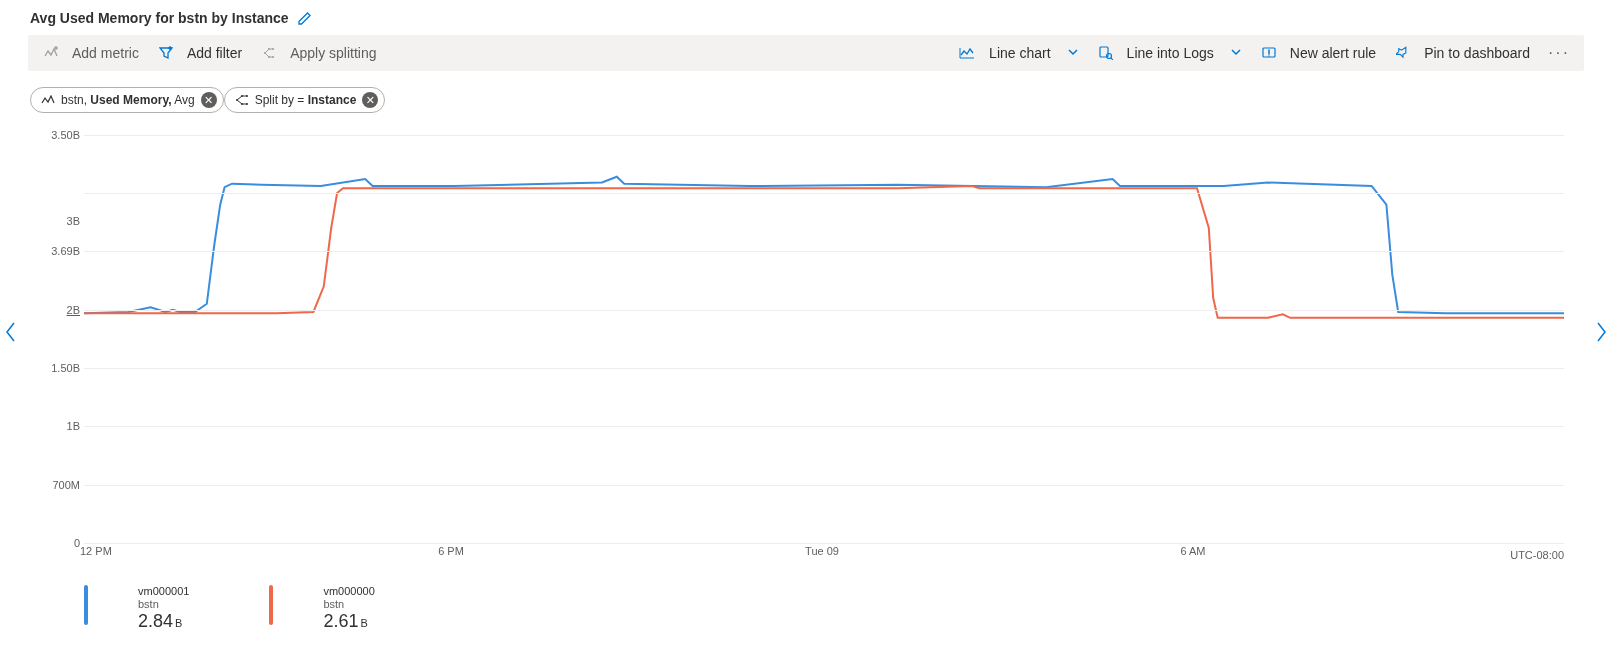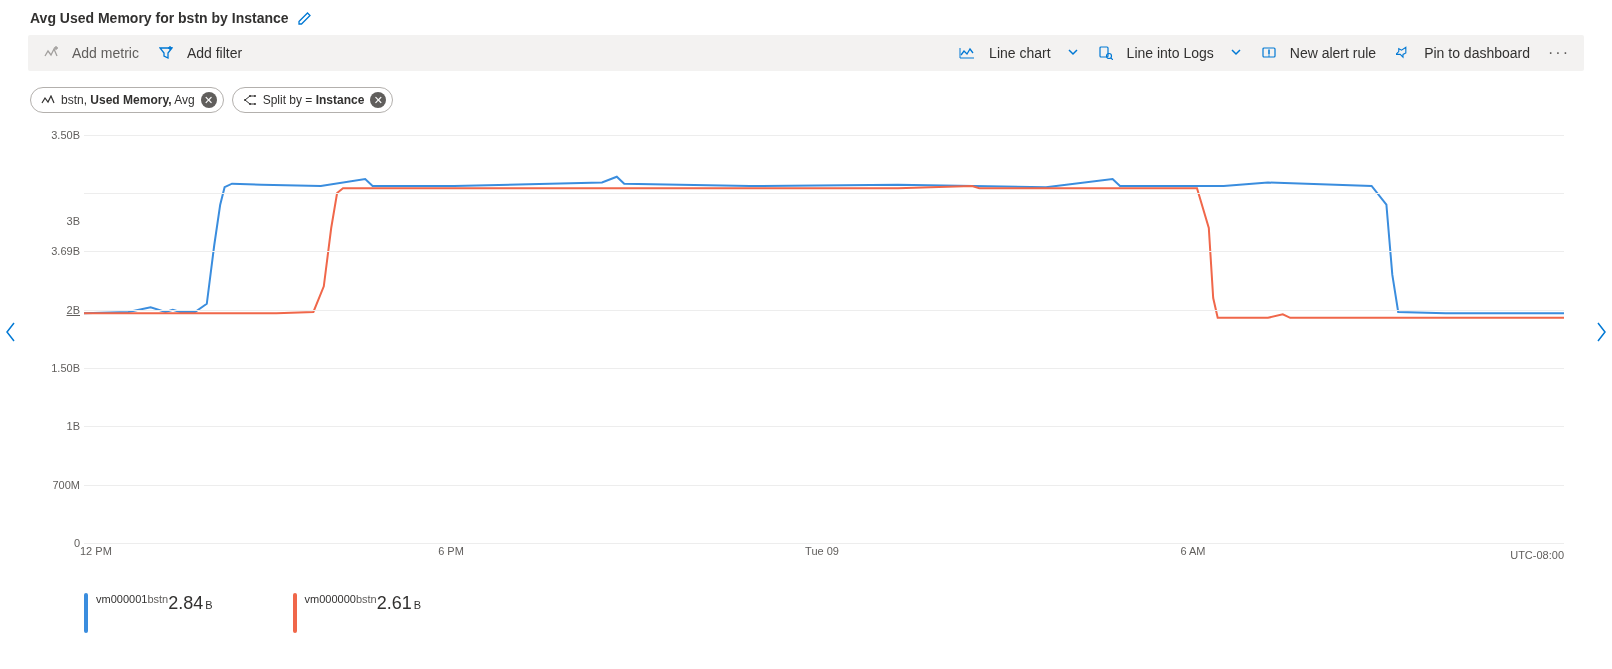--- a/index.html
+++ b/index.html
@@ -22,21 +22,21 @@
 
   .toolbar{display:flex;align-items:center;height:36px;background:var(--toolbar-bg);border-radius:2px;padding:0 8px;margin-bottom:10px;}
   .toolbar .tb-left,.toolbar .tb-right{display:flex;align-items:center;gap:4px;}
   .toolbar .spacer{flex:1;}
   .tb-btn{display:flex;align-items:center;gap:14px;padding:0 8px;height:36px;cursor:pointer;border:none;background:transparent;font:inherit;color:var(--text);}
   .tb-btn.disabled{color:var(--muted);}
   .tb-btn svg{flex:none;}
   .chev{color:var(--accent);margin-left:2px;}
   .tb-more{padding:0 6px;color:var(--muted);font-size:16px;letter-spacing:2px;cursor:pointer;}
 
-  .chips{display:flex;gap:8px;margin:16px 0 10px 2px;}
+  .chips{display:flex;margin:16px 0 10px 2px;}
   .chip{display:flex;align-items:center;gap:6px;height:26px;padding:0 6px 0 10px;border:1px solid var(--chip-border);border-radius:13px;font-size:12px;cursor:pointer;background:#fff;}
   .chip .close{width:16px;height:16px;border-radius:50%;background:#605e5c;color:#fff;display:flex;align-items:center;justify-content:center;font-size:11px;line-height:1;}
 
   .chart-wrap{position:relative;height:460px;margin:8px 0 0 0;}
   .nav-arrow{position:absolute;top:46%;transform:translateY(-50%);color:var(--accent);font-size:24px;cursor:pointer;user-select:none;}
   .nav-arrow.left{left:-24px;}
   .nav-arrow.right{right:-24px;}
 
   .plot{position:absolute;inset:0 20px 40px 56px;}
   .ylabel{position:absolute;right:46px;transform:translateY(50%);font-size:11px;color:var(--muted);text-align:right;white-space:nowrap;}
@@ -47,21 +47,21 @@
 
   svg.lines{position:absolute;inset:0;}
   .s-blue{stroke:var(--blue-series);stroke-width:2;fill:none;}
   .s-red{stroke:var(--red-series);stroke-width:2;fill:none;}
 
   .legend{position:absolute;left:56px;bottom:-50px;display:flex;gap:80px;}
   .legend-item{display:flex;gap:8px;}
   .swatch{width:4px;height:40px;border-radius:2px;}
   .swatch.blue{background:var(--blue-series);}
   .swatch.red{background:var(--red-series);}
-  .legend-text{display:flex;flex-direction:row;line-height:1.2;}
+  .legend-text{display:flex;flex-direction:column;line-height:1.2;margin-left:42px;}
   .legend-text .ln1{font-size:11px;color:var(--text);}
   .legend-text .ln2{font-size:11px;color:var(--muted);}
   .legend-text .val{font-size:18px;}
   .legend-text .val .unit{font-size:11px;margin-left:2px;}
 </style>
 </head>
 <body>
 
 <div class="page">
 
@@ -82,20 +82,31 @@
             <path d="M10 2h4M12 0v4" stroke="#a19f9d" stroke-width="1.3"></path>
           </svg>
         <span>Add metric</span>
       </button>
       <button class="tb-btn">
         <svg width="14" height="14" viewBox="0 0 14 14">
             <path d="M1 2h12L9 7v5l-4-2V7L1 2z" fill="none" stroke="#0078d4" stroke-width="1.3"></path>
             <path d="M10 1h4M12 -1v4" transform="translate(-1 1)" stroke="#0078d4" stroke-width="1.3"></path>
           </svg>
         <span>Add filter</span>
+      </button>
+      <button class="tb-btn disabled">
+        <svg width="14" height="14" viewBox="0 0 14 14">
+            <circle cx="3" cy="7" r="1" fill="#a19f9d"></circle>
+            <circle cx="7" cy="3" r="1" fill="#a19f9d"></circle>
+            <circle cx="7" cy="11" r="1" fill="#a19f9d"></circle>
+            <circle cx="11" cy="3" r="1" fill="#a19f9d"></circle>
+            <circle cx="11" cy="11" r="1" fill="#a19f9d"></circle>
+            <path d="M3 7L7 3M3 7l4 4M7 3h4M7 11h4" stroke="#a19f9d" stroke-width="1"></path>
+          </svg>
+        <span>Apply splitting</span>
       </button>
     </div>
     <div class="spacer"></div>
     <div class="tb-right">
       <button class="tb-btn">
         <svg width="16" height="14" viewBox="0 0 16 14">
             <path d="M1 12h14M1 2v10" stroke="#0078d4" stroke-width="1"></path>
             <path d="M2 9l3-4 3 3 3-5 3 4" fill="none" stroke="#0078d4" stroke-width="1.3"></path>
           </svg>
         <span>Line chart</span>

